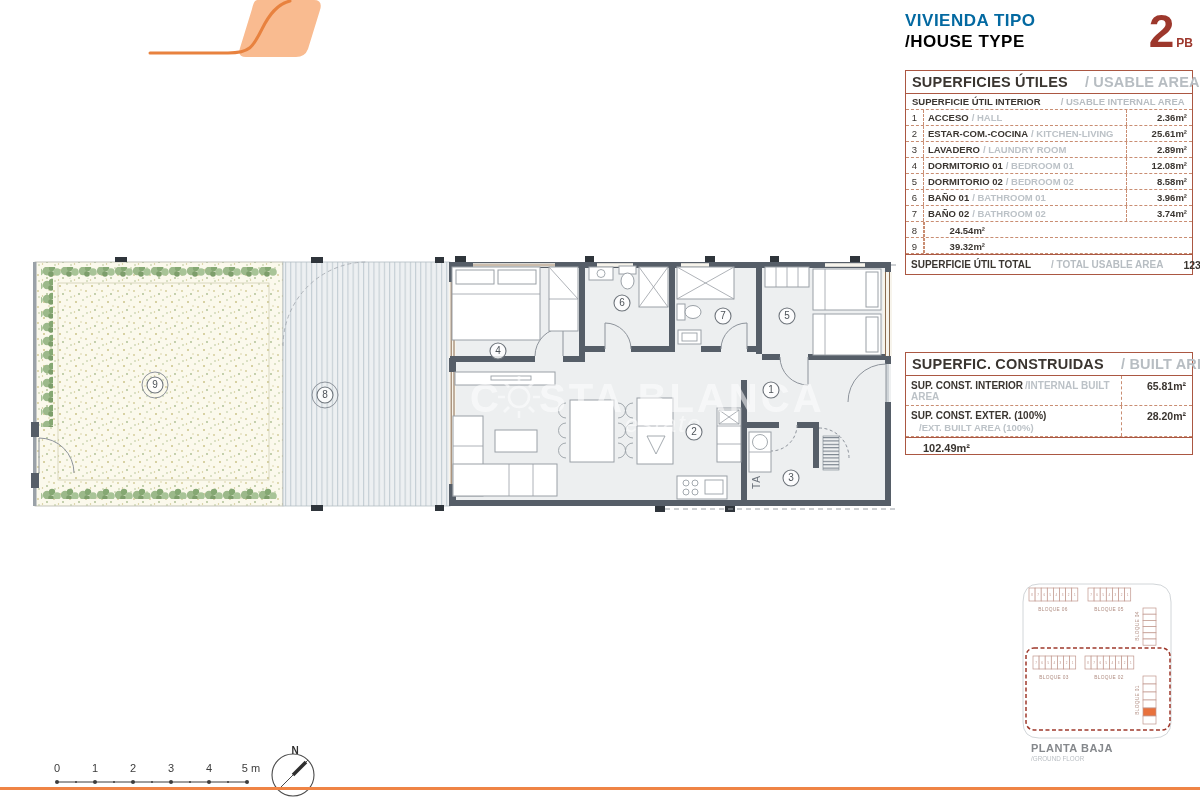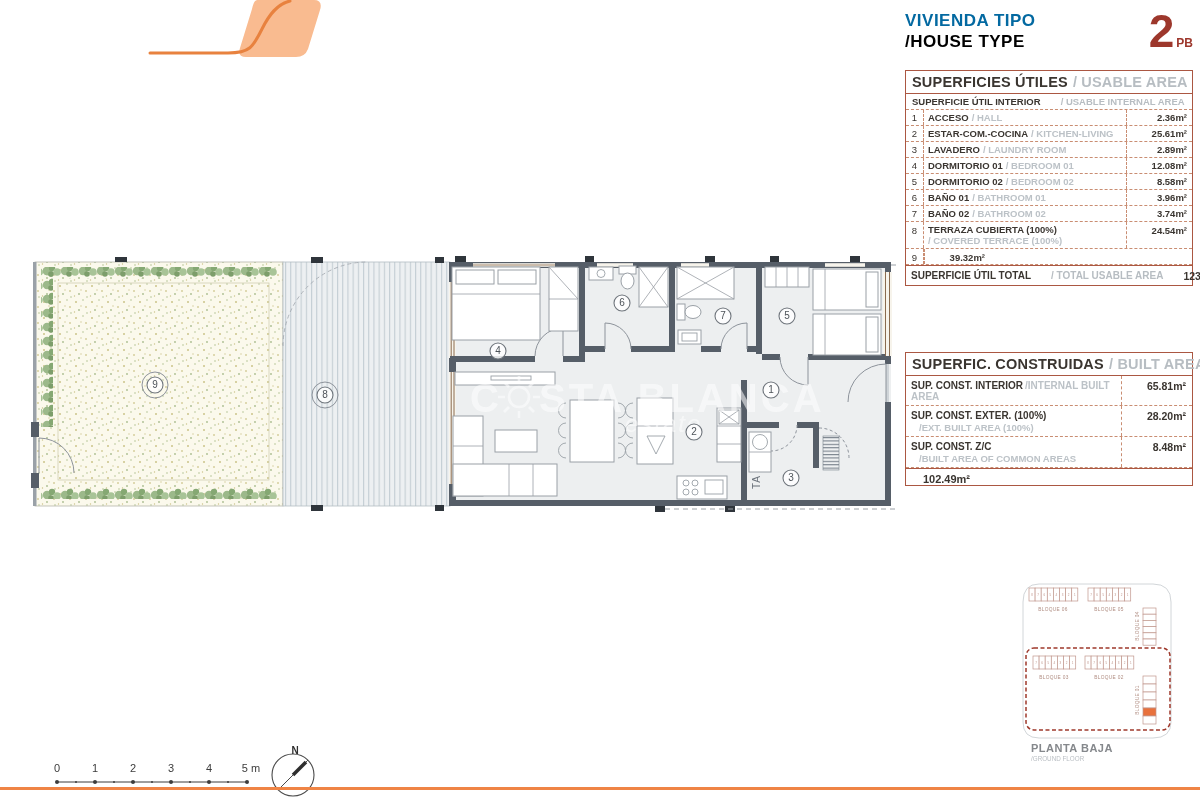--- a/index.html
+++ b/index.html
@@ -14,21 +14,21 @@
        justify-content:space-between;align-items:flex-start;}
   .hdr-t1{font-size:17px;font-weight:bold;color:#0369a1;letter-spacing:.5px;line-height:21px;}
   .hdr-t2{font-size:17px;font-weight:bold;color:#000000;letter-spacing:.5px;line-height:21px;}
   .hdr-type{display:flex;align-items:flex-end;}
   .hdr-num{font-size:46px;font-weight:bold;color:#9d372c;line-height:42px;}
   .hdr-code{font-size:12px;font-weight:bold;color:#9d372c;margin-left:2px;margin-bottom:2px;}
 
   
   .atable{position:absolute;left:905px;width:288px;border:1.5px solid #ab5742;background:#fff;
           box-sizing:border-box;color:#3a3530;}
-  .thead{display:flex;align-items:baseline;gap:5px;padding:3px 6px;border-bottom:1.5px solid #ab5742;
+  .thead{display:flex;align-items:baseline;gap:17px;padding:3px 6px;border-bottom:1.5px solid #ab5742;
          font-size:14.5px;font-weight:bold;letter-spacing:.2px;white-space:nowrap;}
   .thead .en{color:#b7bdc2;}
   .tsub{display:flex;gap:20px;padding:2px 6px;border-bottom:1px dashed #c98d72;
         font-size:9.5px;font-weight:bold;white-space:nowrap;}
   .tsub .en{color:#b7bdc2;}
   .trow{display:flex;align-items:stretch;border-bottom:1px dashed #c98d72;font-size:9.5px;min-height:15px;}
   .tnum{width:17px;border-right:1px dashed #c98d72;display:flex;align-items:center;
         justify-content:center;flex:none;}
   .tname{flex:1;padding:1px 4px;display:flex;align-items:center;font-weight:bold;}
   .tname .en{color:#bcc2c7;margin-left:3px;font-weight:bold;}
@@ -163,21 +163,20 @@
     <div class="trow">
         <span class="tnum">7</span>
         <span class="tname">
           <b class="es">BAÑO 02</b>
           <span class="en">/ BATHROOM 02</span>
         </span>
         <span class="tval">3.74m²</span>
       </div>
     <div class="trow twoline">
         <span class="tnum">8</span>
-        <span class="tname"><b class="es">TERRAZA CUBIERTA (100%)</b><span class="en">/ COVERED TERRACE (100%)</span></span>
         <span class="tval">24.54m²</span>
       </div>
     <div class="trow twoline">
         <span class="tnum">9</span>
         <span class="tval">39.32m²</span>
       </div>
     <div class="ttotal">
       <span class="es">SUPERFICIE ÚTIL TOTAL</span>
       <span class="en">/ TOTAL USABLE AREA</span>
       <span class="tv">123.08m²</span>
@@ -189,24 +188,20 @@
       <span class="es">SUPERFIC. CONSTRUIDAS</span>
       <span class="en">/ BUILT AREA</span>
     </div>
     <div class="brow">
         <span class="bname"><b class="es">SUP. CONST. INTERIOR</b><span class="en">/INTERNAL BUILT AREA</span></span>
         <span class="bval">65.81m²</span>
       </div>
     <div class="brow twoline">
         <span class="bname"><b class="es">SUP. CONST. EXTER. (100%)</b><span class="en">/EXT. BUILT AREA (100%)</span></span>
         <span class="bval">28.20m²</span>
-      </div>
-    <div class="brow twoline">
-        <span class="bname"><b class="es">SUP. CONST. Z/C</b><span class="en">/BUILT AREA OF COMMON AREAS</span></span>
-        <span class="bval">8.48m²</span>
       </div>
     <div class="btotal">
       <span class="bval">102.49m²</span>
     </div>
   </section>
 
   <svg class="floorplan" width="875" height="268" viewBox="0 0 875 268">
     <defs>
       <pattern id="speckle" width="16" height="16" patternUnits="userSpaceOnUse">
         <rect width="16" height="16" fill="#fbf9ec"></rect>

